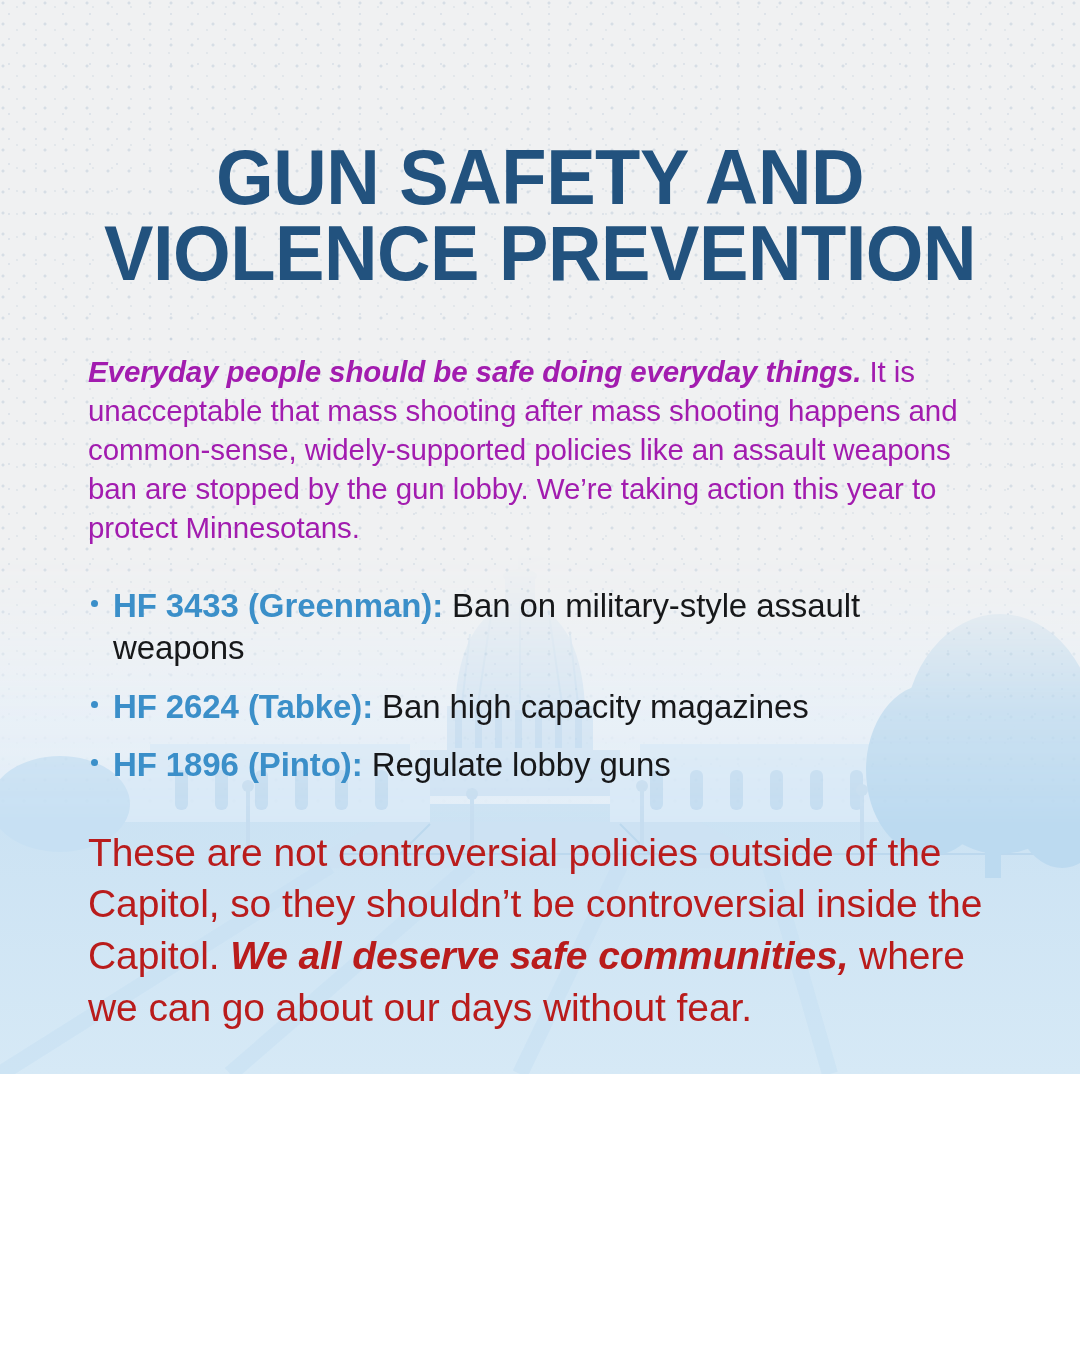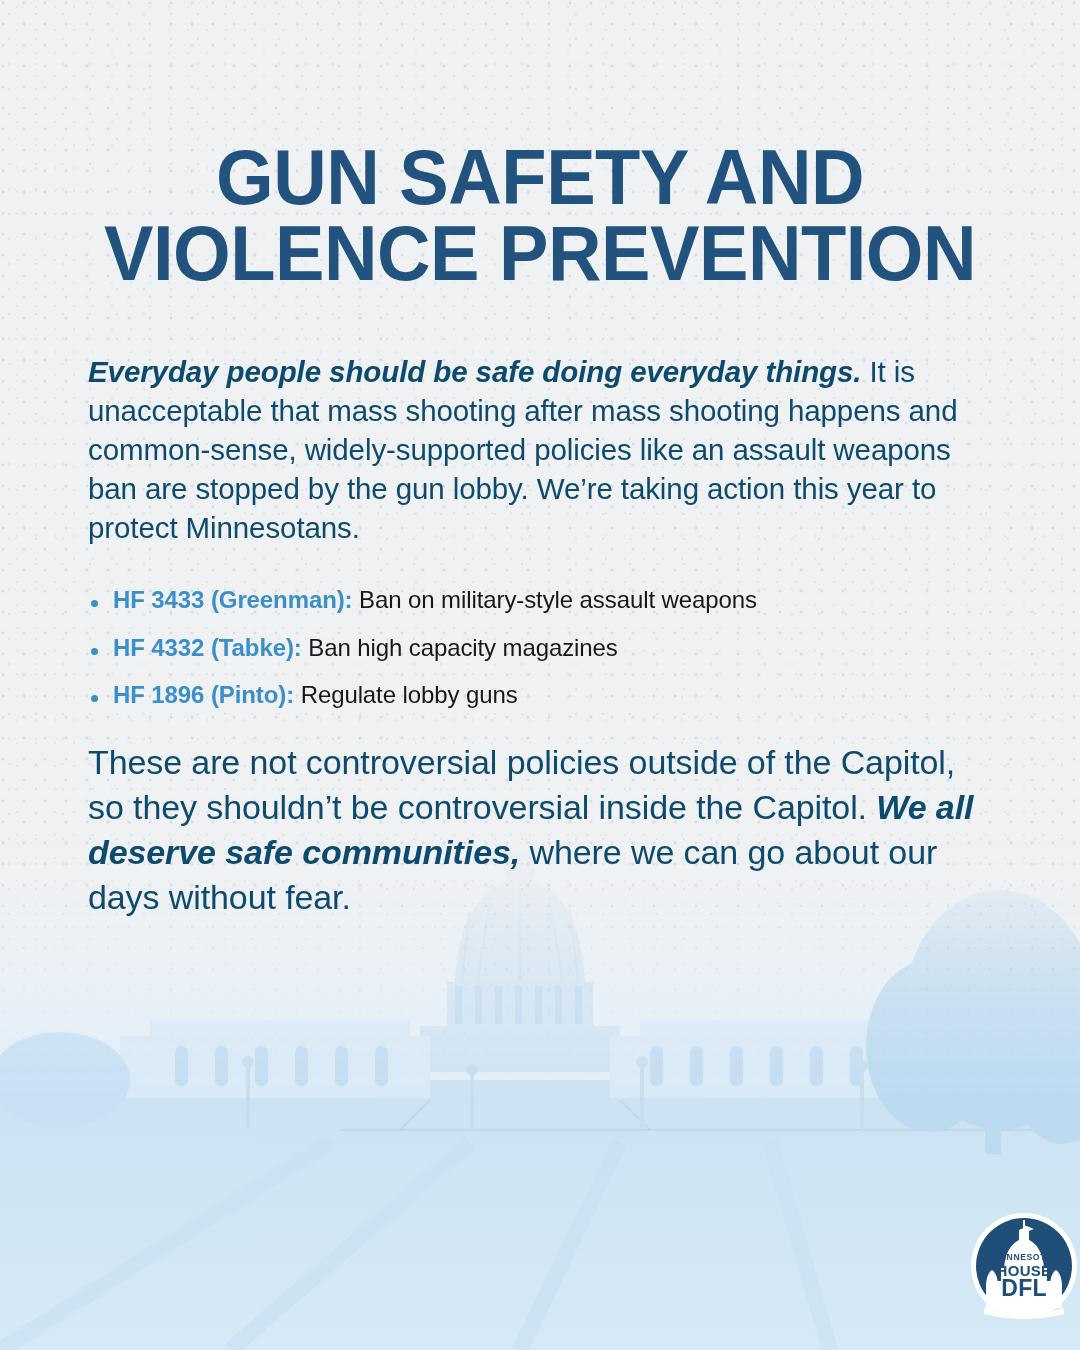--- a/index.html
+++ b/index.html
@@ -5,21 +5,21 @@
   * { margin:0; padding:0; box-sizing:border-box; }
 
   html, body {
     width:1080px; height:1350px;
     overflow:hidden;
     font-family:"Liberation Sans", sans-serif;
   }
 
   #poster {
     position:relative;
-    width:1080px; height:1350px;
+    width:1080px; height:1074px;
     background:#f0f1f2;
     overflow:hidden;
   }
 
   
   #texture {
     position:absolute; inset:0;
     background-image:
       radial-gradient(circle at 3px 3px, rgba(176,192,210,0.40) 1.4px, transparent 1.7px),
       radial-gradient(circle at 9px 14px, rgba(176,192,210,0.28) 1.2px, transparent 1.5px),
@@ -64,62 +64,62 @@
 
   
   #content {
     position:absolute;
     left:88px; right:88px;
     top:352px;
     z-index:5;
   }
 
   .para {
-    color:#0c4a6e;
+    color:#a21caf;
     font-size:29.5px;
     line-height:1.325;
     letter-spacing:-0.1px;
     font-family:"Liberation Sans", sans-serif;
   }
   .para .lead {
     font-weight:bold;
     font-style:italic;
   }
 
   #bill-list {
     list-style:none;
     margin-top:38px;
   }
   #bill-list li {
     position:relative;
     padding-left:25px;
     margin-bottom:17px;
     color:#17181a;
-    font-size:24px;
+    font-size:33px;
     line-height:1.26;
     letter-spacing:-0.1px;
   }
   #bill-list li:before {
     content:"";
     position:absolute;
     left:3px; top:15px;
     width:7px; height:7px;
     border-radius:50%;
     background:#3b8fc9;
   }
   #bill-list .bill-id {
     color:#3b8fc9;
     font-weight:bold;
   }
   #bill-list .bill-desc { color:#17181a; }
 
   #closing {
-    margin-top:30px;
-    color:#0c4a6e;
-    font-size:34px;
+    margin-top:41px;
+    color:#b91c1c;
+    font-size:39px;
     line-height:1.325;
     letter-spacing:-0.1px;
   }
   #closing .emph {
     font-weight:bold;
     font-style:italic;
   }
 
   
   #logo {
@@ -252,21 +252,21 @@
     <span class="title-line l1">GUN SAFETY AND</span>
     <span class="title-line l2">VIOLENCE PREVENTION</span>
   </div>
 
   <div id="content">
 
     <p class="para"><span class="lead">Everyday people should be safe doing everyday things.</span><span> It is unacceptable that mass shooting after mass shooting happens and common-sense, widely-supported policies like an assault weapons ban are stopped by the gun lobby. We’re taking action this year to protect Minnesotans.</span></p>
 
     <ul id="bill-list">
       <li><span class="bill-id">HF 3433 (Greenman):</span><span class="bill-desc"> Ban on military-style assault weapons</span></li>
-      <li><span class="bill-id">HF 4332 (Tabke):</span><span class="bill-desc"> Ban high capacity magazines</span></li>
+      <li><span class="bill-id">HF 2624 (Tabke):</span><span class="bill-desc"> Ban high capacity magazines</span></li>
       <li><span class="bill-id">HF 1896 (Pinto):</span><span class="bill-desc"> Regulate lobby guns</span></li>
     </ul>
 
     <p id="closing"><span>These are not controversial policies outside of the Capitol, so they shouldn’t be controversial inside the Capitol. </span><span class="emph">We all deserve safe communities,</span><span> where we can go about our days without fear.</span></p>
 
   </div>
 
   <div id="logo">
     <svg viewBox="0 0 108 108" xmlns="http://www.w3.org/2000/svg">
 

